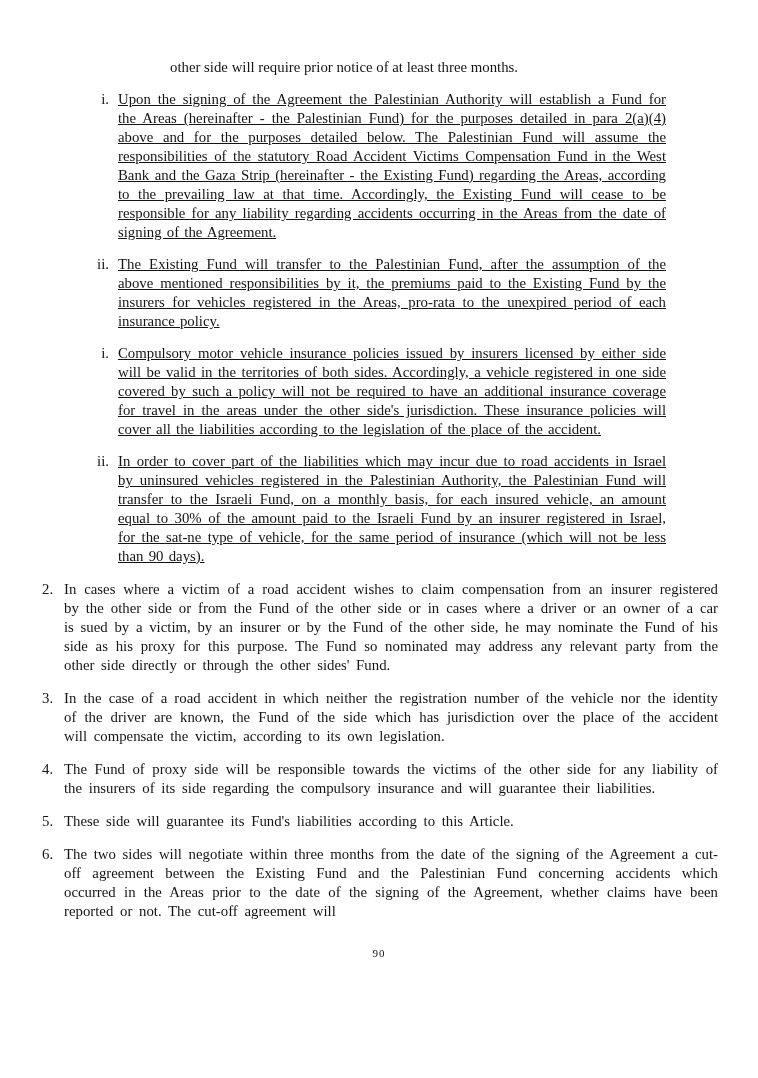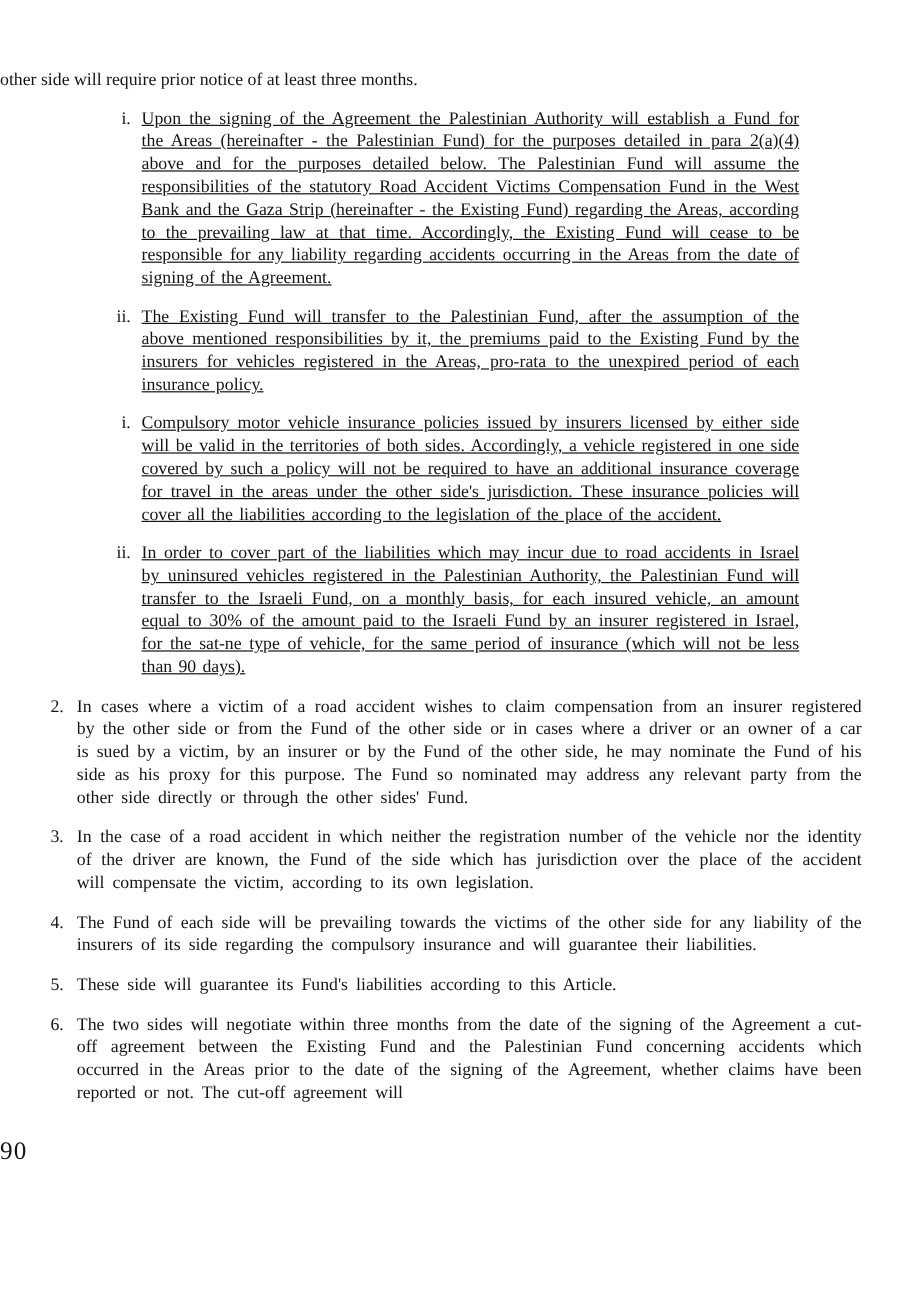--- a/index.html
+++ b/index.html
@@ -14,20 +14,21 @@
   }
   .sheet {
     padding-top: 58px;
     width: 758px;
   }
   .textline, .ritem, .nitem {
     font-size: 14.8px;
     line-height: 19px;
   }
   .cont {
+    margin-left: 170px;
     margin-right: 60px;
   }
   
   .ritem {
     display: flex;
     margin: 13px 92px 0 88px;
   }
   .rmark {
     flex: 0 0 30px;
     width: 30px;
@@ -49,21 +50,22 @@
     flex: 0 0 22px;
     width: 22px;
   }
   .nbody {
     flex: 1;
     text-align: justify;
     word-spacing: 3px;
   }
   .pageno {
     margin-top: 26px;
-    font-size: 21px;
+    text-align: center;
+    font-size: 11px;
     letter-spacing: 1px;
   }
 </style>
 </head>
 <body>
 
 <div class="sheet">
 
   <p class="textline cont">other side will require prior notice of at least three months.</p>
 
@@ -92,21 +94,21 @@
     <span class="nbody">In cases where a victim of a road accident wishes to claim compensation from an insurer registered by the other side or from the Fund of the other side or in cases where a driver or an owner of a car is sued by a victim, by an insurer or by the Fund of the other side, he may nominate the Fund of his side as his proxy for this purpose. The Fund so nominated may address any relevant party from the other side directly or through the other sides' Fund.</span>
   </div>
 
   <div class="nitem">
     <span class="nmark">3.</span>
     <span class="nbody">In the case of a road accident in which neither the registration number of the vehicle nor the identity of the driver are known, the Fund of the side which has jurisdiction over the place of the accident will compensate the victim, according to its own legislation.</span>
   </div>
 
   <div class="nitem">
     <span class="nmark">4.</span>
-    <span class="nbody">The Fund of each side will be prevailing towards the victims of the other side for any liability of the insurers of its side regarding the compulsory insurance and will guarantee their liabilities.</span>
+    <span class="nbody">The Fund of proxy side will be responsible towards the victims of the other side for any liability of the insurers of its side regarding the compulsory insurance and will guarantee their liabilities.</span>
   </div>
 
   <div class="nitem">
     <span class="nmark">5.</span>
     <span class="nbody">These side will guarantee its Fund's liabilities according to this Article.</span>
   </div>
 
   <div class="nitem">
     <span class="nmark">6.</span>
     <span class="nbody">The two sides will negotiate within three months from the date of the signing of the Agreement a cut-off agreement between the Existing Fund and the Palestinian Fund concerning accidents which occurred in the Areas prior to the date of the signing of the Agreement, whether claims have been reported or not. The cut-off agreement will</span>

